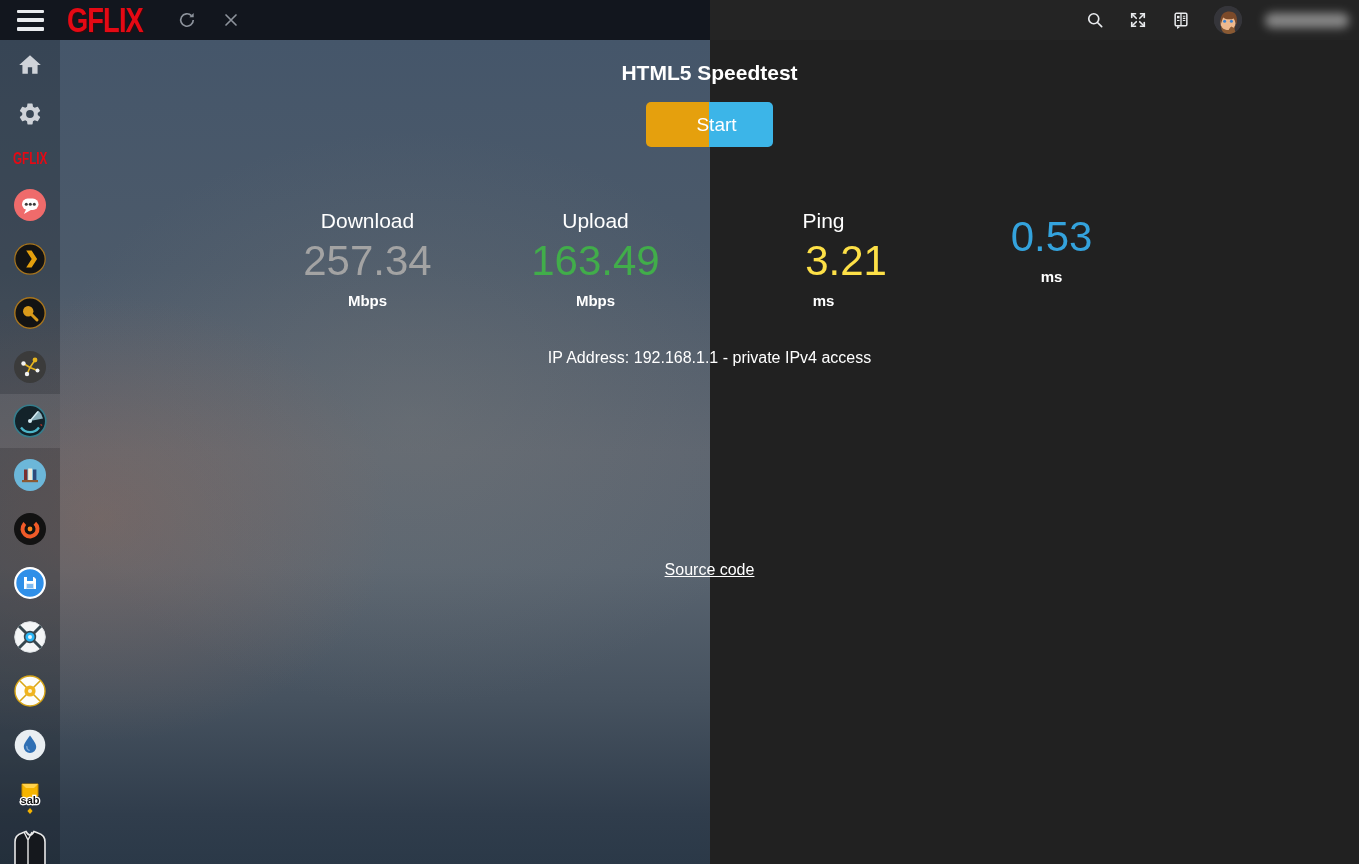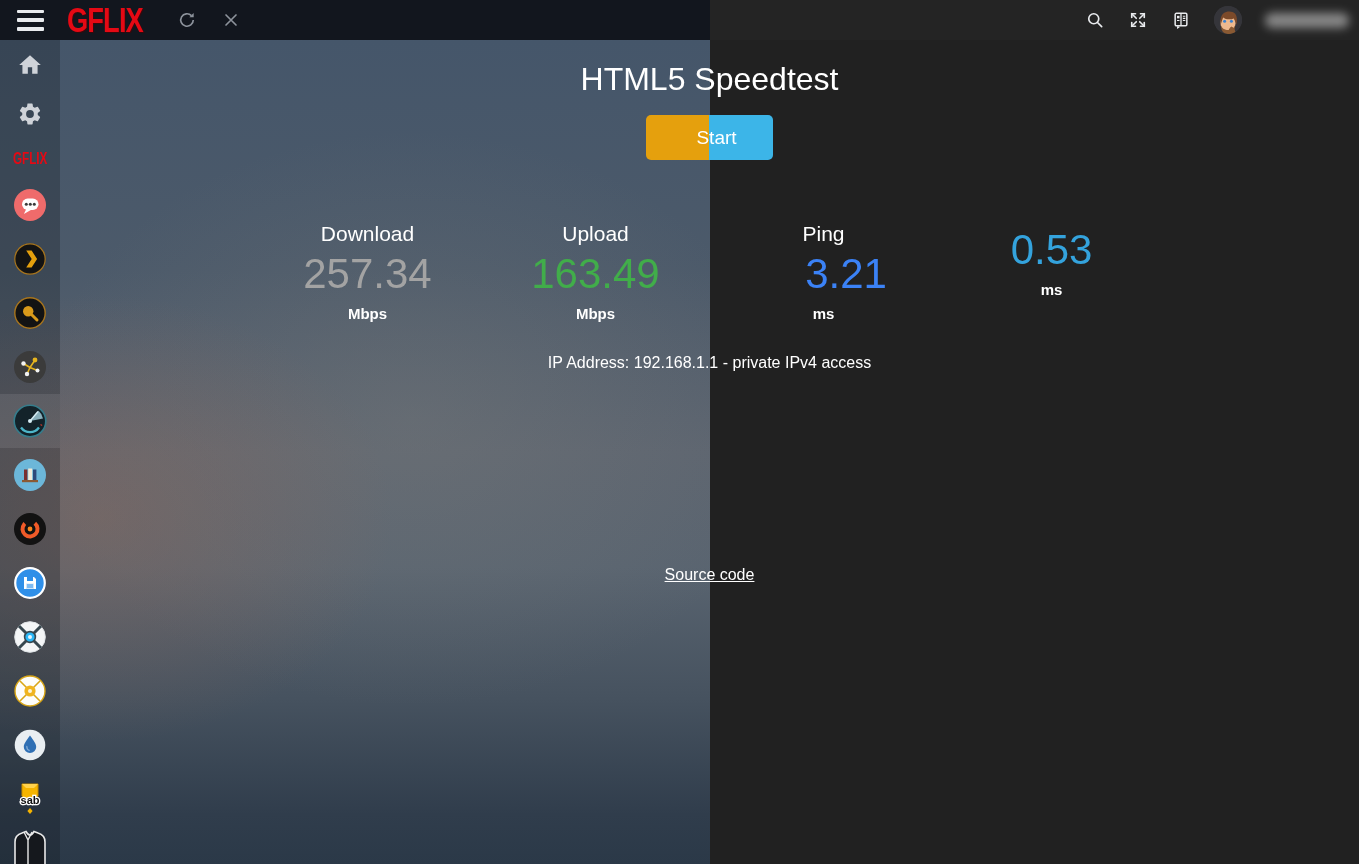--- a/index.html
+++ b/index.html
@@ -32,30 +32,30 @@
   
   .sidebar{position:absolute;left:0;top:40px;width:60px;bottom:0;z-index:4;
     background:rgba(12,16,22,.24);overflow:hidden;}
   .si{display:flex;align-items:center;justify-content:center;height:54px;cursor:pointer;}
   .si-a{height:49px;} .si-b{height:40px;cursor:default;}
   .si.selected{background:rgba(255,255,255,.09);}
   .gflix-side{color:var(--logo-red,#e50914);font-weight:700;font-size:13px;letter-spacing:0;transform:scale(.9,1.25);}
 
   
   .content{position:absolute;left:60px;top:40px;right:0;bottom:0;z-index:2;text-align:center;color:#fff;}
-  .st-title{margin-top:21px;font-size:32px;font-weight:400;}
+  .st-title{margin-top:21px;font-size:21px;font-weight:700;}
   .start-btn{margin-top:17px;width:127px;height:45px;border:none;border-radius:5px;color:#fff;
     font-family:"Liberation Sans",sans-serif;font-size:19px;cursor:pointer;
     background:linear-gradient(90deg,var(--btn-orange,#e5a00d) 0 50%,var(--btn-blue,#3cb5e8) 50% 100%);padding-left:20px;}
   .stats{width:912px;margin:62px auto 0;display:flex;}
   .stat{flex:1;}
   .stat .lbl{font-size:21px;}
   .stat .val{font-size:42px;margin-top:6px;line-height:44px;}
   .stat .unit{font-size:15px;font-weight:700;margin-top:9px;}
-  .ip-line{margin-top:32px;font-size:16px;}
+  .ip-line{margin-top:40px;font-size:16px;}
   .source{margin-top:194px;font-size:16px;}
   .source a{color:#fff;cursor:pointer;text-decoration:underline;}
 </style>
 </head>
 <body>
 
 <div class="app">
 
   <div class="bg-left"></div>
   <div class="bg-right"></div>
@@ -268,21 +268,21 @@
         <div class="val" style="color: #a3a3a3;">257.34</div>
         <div class="unit">Mbps</div>
       </div>
       <div class="stat">
         <div class="lbl">Upload</div>
         <div class="val" style="color: rgb(65, 173, 74);">163.49</div>
         <div class="unit">Mbps</div>
       </div>
       <div class="stat">
         <div class="lbl">Ping</div>
-        <div class="val" style="color: #3b82f6; padding-left: 45px;">3.21</div>
+        <div class="val" style="color: #fde047; padding-left: 45px;">3.21</div>
         <div class="unit">ms</div>
       </div>
       <div class="stat">
         <div class="val" style="color: rgb(52, 163, 221);">0.53</div>
         <div class="unit">ms</div>
       </div>
     </div>
 
     <div class="ip-line">IP Address: 192.168.1.1 - private IPv4 access</div>
 

